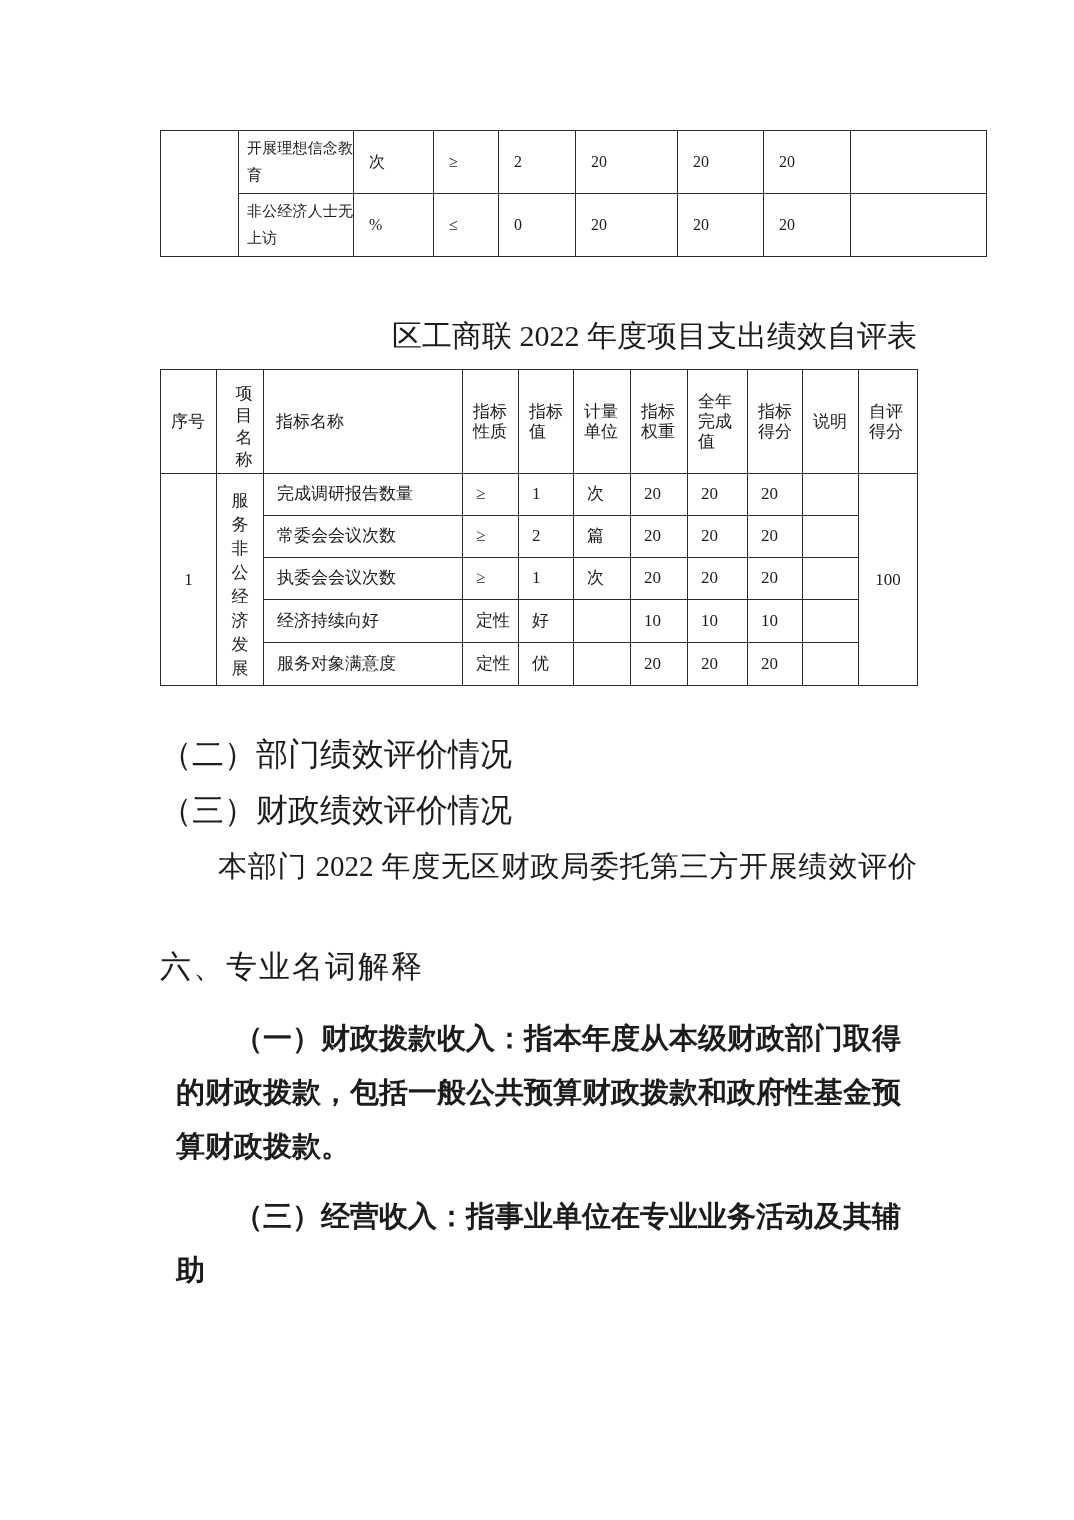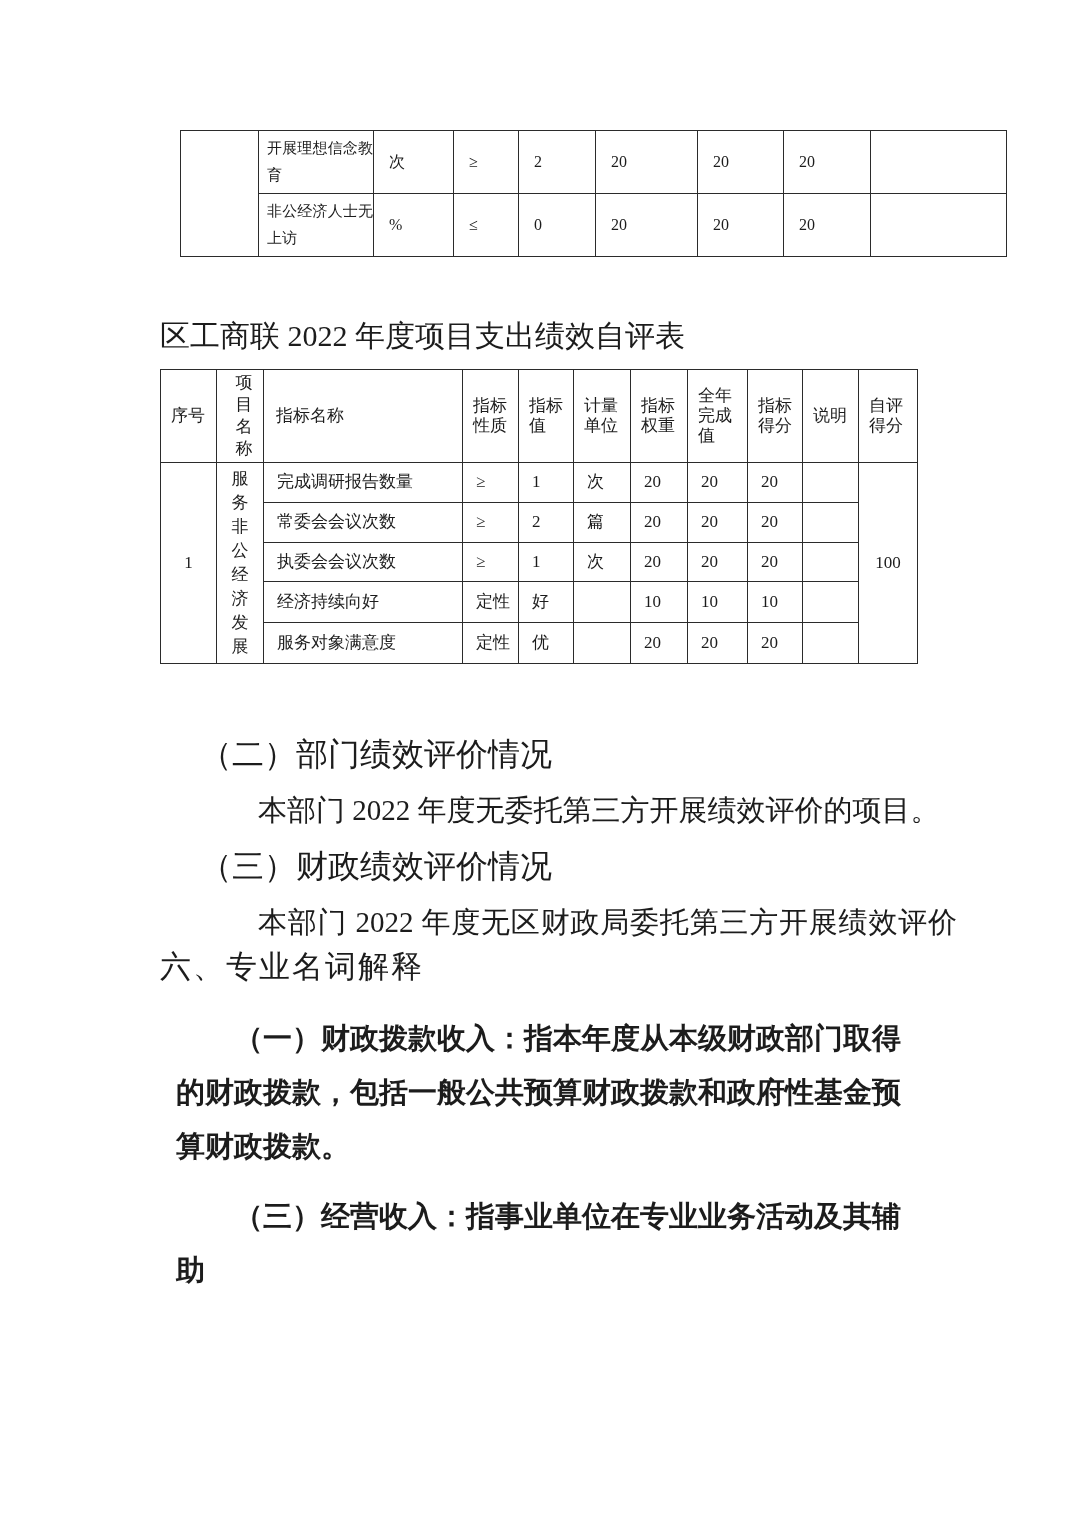--- a/index.html
+++ b/index.html
@@ -8,41 +8,41 @@
     font-family:"Liberation Serif","DejaVu Serif",serif;
     color:#1c1c1c;
   }
   .page{position:absolute;inset:0;background:#fff;}
 
   
   table{border-collapse:collapse;table-layout:fixed;}
   td{border:1px solid #2b2b2b;vertical-align:middle;
      font-size:17px;line-height:22px;padding:2px 2px 2px 13px;
      overflow:hidden;}
-  .t1{position:absolute;left:160px;top:130px;margin-left:20px;}
+  .t1{position:absolute;left:160px;top:130px;}
   .t1 td{font-size:16px;}
   .t1 td.name{font-size:15px;padding:4px 0 4px 8px;text-align:justify;line-height:27px;}
   .t1 td.pad15{padding-left:15px;}
   .t2{position:absolute;left:160px;top:369px;}
   .t2 td.hd{padding:2px 2px 2px 10px;line-height:20px;}
   .t2 td.hd-name{padding-left:12px;}
   .center{text-align:center;padding:2px;}
   .vcell{text-align:center;padding:4px;}
   .vtext{display:inline-block;width:1.15em;word-break:break-all;
-         line-height:24px;text-align:center;vertical-align:middle;}
+         line-height:24px;text-align:center;vertical-align:middle;margin-top:11px;}
   .vtext.hdr{line-height:22px;}
 
   
   .doc-title{
     position:absolute;left:160px;top:316px;width:757px;height:40px;
-    text-align:left;font-size:30px;line-height:40px;white-space:nowrap;
+    text-align:right;font-size:30px;line-height:40px;white-space:nowrap;
   }
 
   
-  .sectionA{position:absolute;left:160px;top:726px;width:757px;margin-left:40px;}
+  .sectionA{position:absolute;left:160px;top:726px;width:757px;}
   .sectionA .line{height:56px;line-height:56px;white-space:nowrap;overflow:visible;}
   .h-serif{font-size:32px;}
   .para{font-size:29px;text-indent:58px;}
   .stretch{white-space:normal;text-align:justify;text-align-last:justify;}
   .h-black{
     position:absolute;left:160px;top:945px;width:757px;height:44px;line-height:44px;
     font-family:"Liberation Sans","DejaVu Sans",sans-serif;
     font-weight:400;font-size:31px;letter-spacing:2px;
   }
   .terms{position:absolute;left:160px;top:995px;width:757px;
@@ -172,21 +172,20 @@
       <td>20</td>
       <td>20</td>
       <td>20</td>
       <td></td>
     </tr>
   </tbody>
     </table>
 
   <div class="sectionA">
     <div class="line h-serif">（二）部门绩效评价情况</div>
-    <div class="line para">本部门 2022 年度无委托第三方开展绩效评价的项目。</div>
     <div class="line h-serif">（三）财政绩效评价情况</div>
     <div class="line para stretch">本部门 2022 年度无区财政局委托第三方开展绩效评价</div>
   </div>
 
   <div class="h-black">六、专业名词解释</div>
 
   <div class="terms">
     <p>（一）财政拨款收入：指本年度从本级财政部门取得的财政拨款，包括一般公共预算财政拨款和政府性基金预算财政拨款。</p>
     <p>（三）经营收入：指事业单位在专业业务活动及其辅助</p>
   </div>

